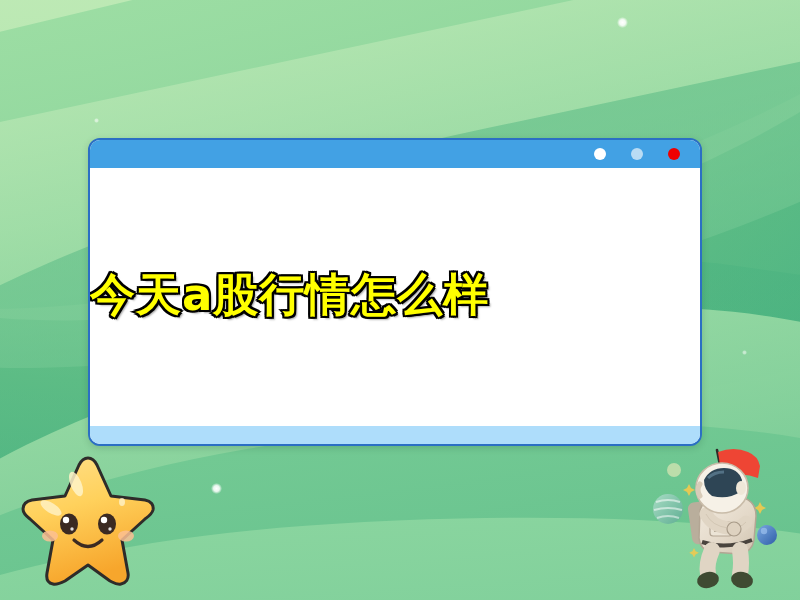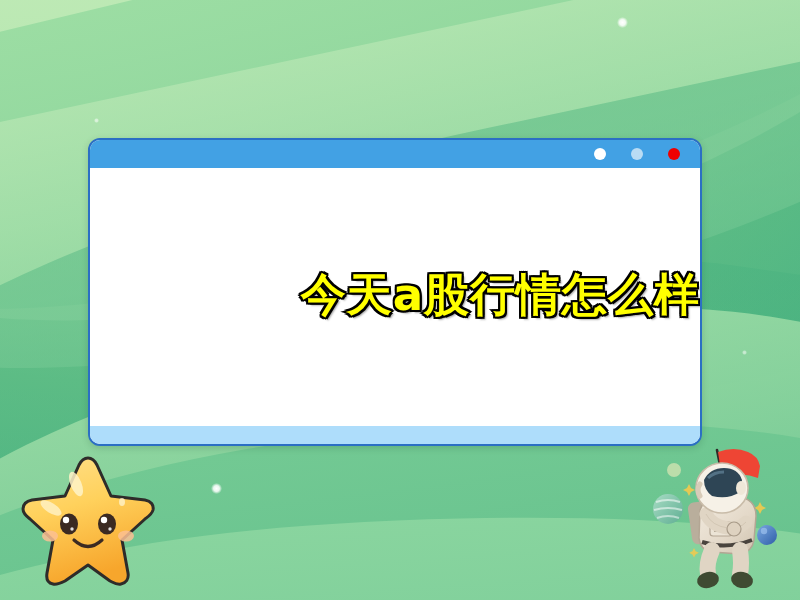--- a/index.html
+++ b/index.html
@@ -136,21 +136,21 @@
   .dot-white { background: #ffffff; }
   .dot-blue  { background: #b9dcf4; }
   .dot-red   { background: #ee0000; }
 
   #content {
     position: relative;
     height: 258px;
     background: #ffffff;
     display: flex;
     align-items: center;
-    justify-content: flex-end;
+    justify-content: flex-start;
   }
   #headline {
     font-family: "DejaVu Sans", "Liberation Sans", sans-serif;
     font-size: 45px;
     font-weight: bold;
     line-height: 1;
     letter-spacing: 1px;
     color: #ffff00;
     -webkit-text-stroke: 3px #000000;
     paint-order: stroke fill;

